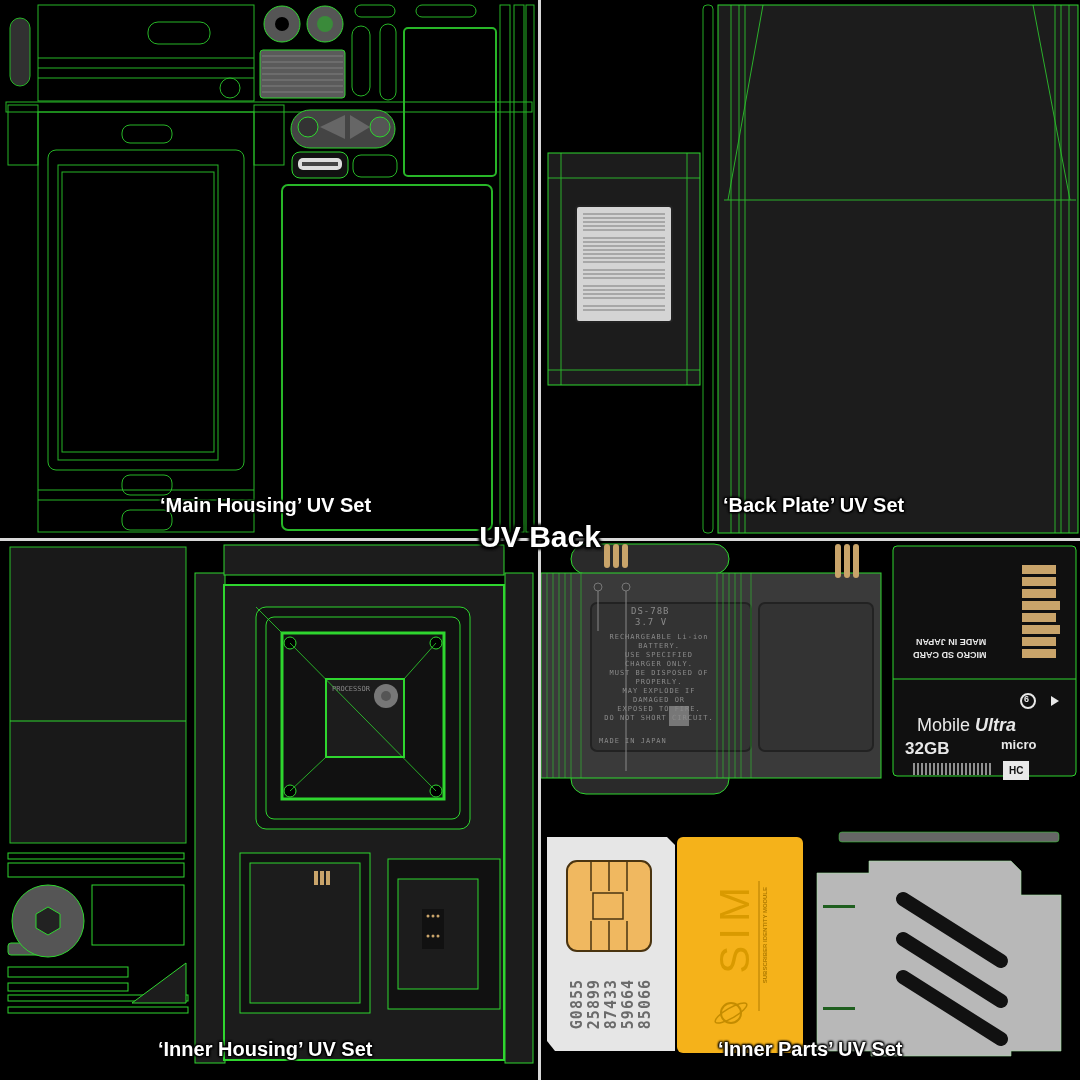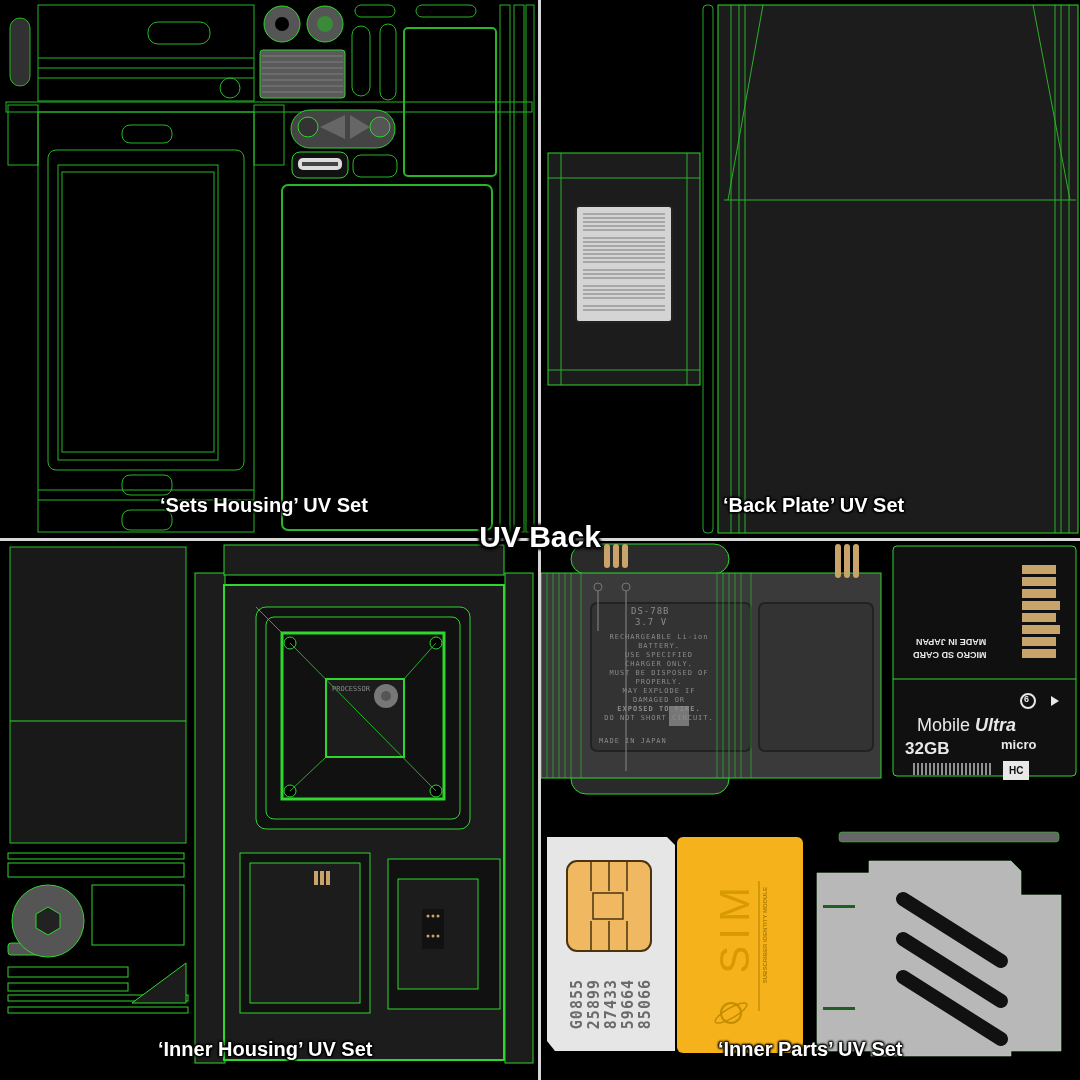--- a/index.html
+++ b/index.html
@@ -86,21 +86,21 @@
       <circle cx="380" cy="127" r="10" fill="#555" stroke="#2fd62f"></circle>
       <polygon points="320,127 345,115 345,139" fill="#666"></polygon>
       <polygon points="350,115 370,127 350,139" fill="#666"></polygon>
     </g>
     <g>
       <rect x="292" y="152" width="56" height="26" rx="8" fill="#111" stroke="#2fd62f"></rect>
       <rect x="298" y="158" width="44" height="12" rx="5" fill="#ddd"></rect>
       <rect x="302" y="162" width="36" height="4" fill="#444"></rect>
     </g>
   </svg>
-  <div class="label" style="left:160px;top:494px;">‘Sets Housing’ UV Set</div>
+  <div class="label" style="left:160px;top:494px;">‘Main Housing’ UV Set</div>
 </div>
 
 <div class="q" style="left:543px;top:0;width:539px;height:538px;">
   <svg width="539" height="538">
     <rect x="175" y="5" width="360" height="528" fill="#1c1c1c" stroke="#2fd62f" stroke-width="1"></rect>
     <g fill="none" stroke="#2fd62f" stroke-width="1" opacity="0.8">
       <line x1="181" y1="200" x2="533" y2="200"></line>
       <line x1="220" y1="5" x2="185" y2="200"></line>
       <line x1="490" y1="5" x2="527" y2="200"></line>
       <line x1="188" y1="5" x2="188" y2="533"></line>
@@ -322,21 +322,21 @@
   <div class="batt-text" style="left:94px;top:77px;font-size:9px;">3.7 V</div>
   <div style="position:absolute;left:58px;top:92px;width:120px;">
     <div class="batt-text" style="position:static;">RECHARGEABLE Li-ion</div>
     <div class="batt-text" style="position:static;">BATTERY.</div>
     <div class="batt-text" style="position:static;">USE SPECIFIED</div>
     <div class="batt-text" style="position:static;">CHARGER ONLY.</div>
     <div class="batt-text" style="position:static;">MUST BE DISPOSED OF</div>
     <div class="batt-text" style="position:static;">PROPERLY.</div>
     <div class="batt-text" style="position:static;">MAY EXPLODE IF</div>
     <div class="batt-text" style="position:static;">DAMAGED OR</div>
-    <div class="batt-text" style="position:static;font-weight:bold;">EXPOSED TO FIRE.</div>
+    <div class="batt-text" style="position:static;">EXPOSED TO FIRE.</div>
     <div class="batt-text" style="position:static;">DO NOT SHORT CIRCUIT.</div>
   </div>
   <div class="batt-text" style="left:58px;top:196px;">MADE IN JAPAN</div>
 
   <div class="sd-text" style="left:372px;top:109px;font-size:9px;transform:rotate(180deg);">MICRO SD CARD</div>
   <div class="sd-text" style="left:375px;top:96px;font-size:9px;transform:rotate(180deg);">MADE IN JAPAN</div>
   <div style="position:absolute;left:376px;top:174px;color:#e8e8e8;font-size:18px;white-space:nowrap;">
     <span>Mobile</span>
     <span style="font-style:italic;font-weight:bold;">Ultra</span>
   </div>

